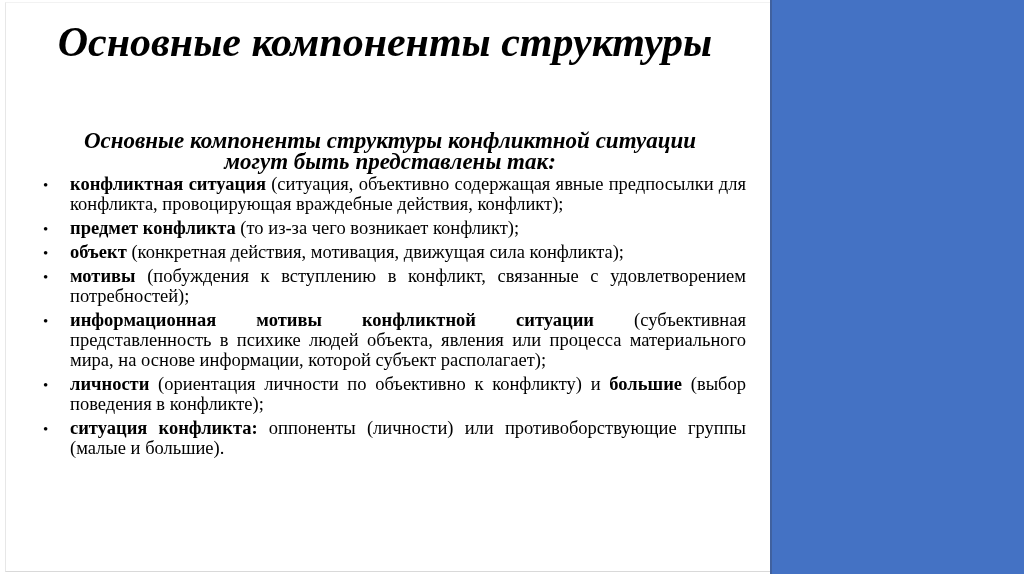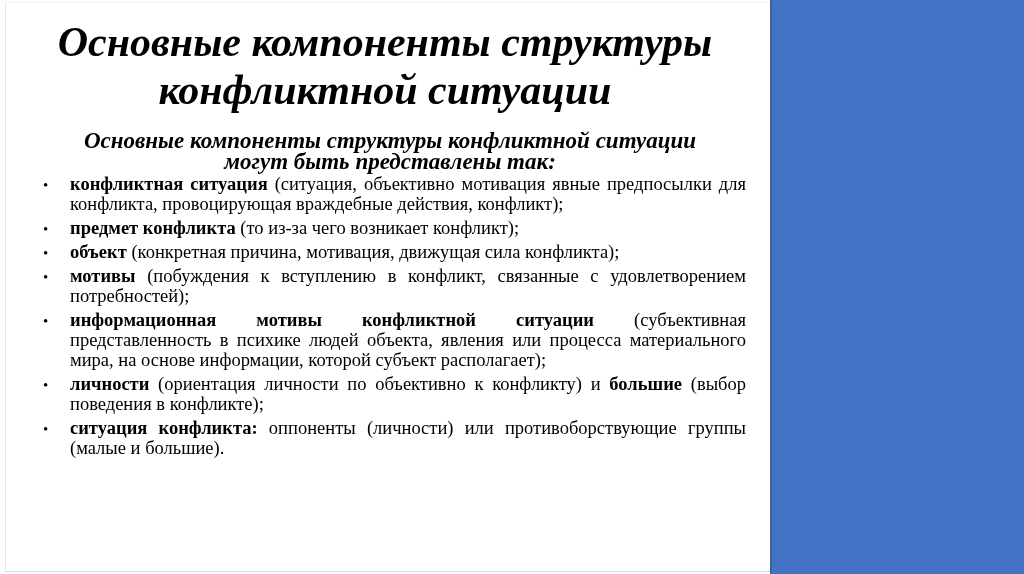--- a/index.html
+++ b/index.html
@@ -83,37 +83,36 @@
   }
 </style>
 </head>
 <body>
 
 <div class="slide">
   <div class="edge"></div>
 
   <h1 class="title">
     <span class="tl">Основные компоненты структуры</span>
-    <span class="tl">конфликтной ситуации</span>
   </h1>
 
   <p class="intro">Основные компоненты структуры конфликтной ситуации могут быть представлены так:</p>
 
   <div class="bullets">
 
     <div class="bullet">
-      <span class="marker">•</span><span class="lead">конфликтная ситуация</span><span> (ситуация, объективно мотивация явные предпосылки для конфликта, провоцирующая враждебные действия, конфликт);</span>
+      <span class="marker">•</span><span class="lead">конфликтная ситуация</span><span> (ситуация, объективно содержащая явные предпосылки для конфликта, провоцирующая враждебные действия, конфликт);</span>
     </div>
 
     <div class="bullet">
       <span class="marker">•</span><span class="lead">предмет конфликта</span><span> (то из-за чего возникает конфликт);</span>
     </div>
 
     <div class="bullet">
-      <span class="marker">•</span><span class="lead">объект</span><span> (конкретная причина, мотивация, движущая сила конфликта);</span>
+      <span class="marker">•</span><span class="lead">объект</span><span> (конкретная действия, мотивация, движущая сила конфликта);</span>
     </div>
 
     <div class="bullet">
       <span class="marker">•</span><span class="lead">мотивы</span><span> (побуждения к вступлению в конфликт, связанные с удовлетворением потребностей);</span>
     </div>
 
     <div class="bullet">
       <span class="marker">•</span><span class="lead">информационная мотивы конфликтной ситуации</span><span> (субъективная представленность в психике людей объекта, явления или процесса материального мира, на основе информации, которой субъект располагает);</span>
     </div>
 

